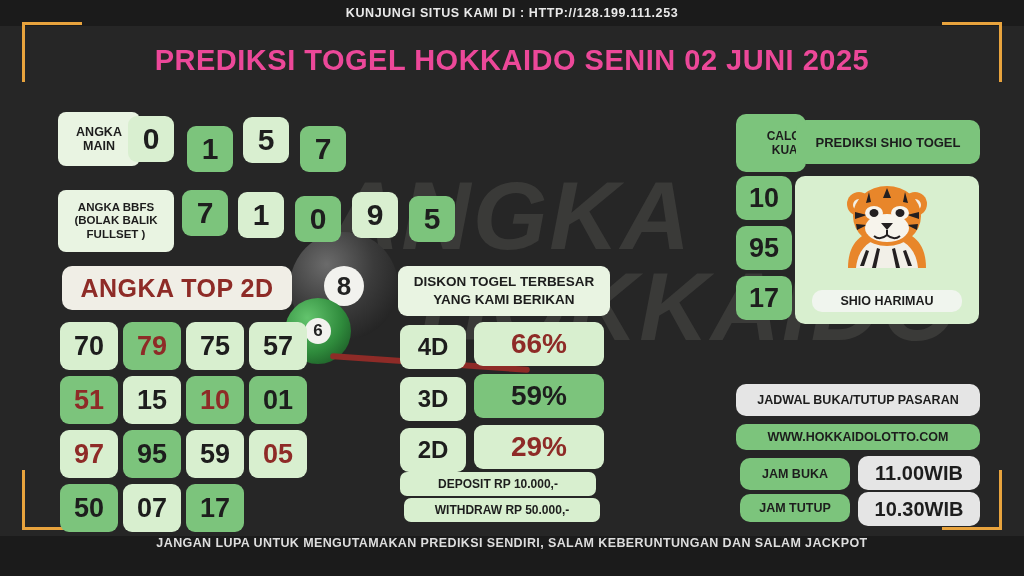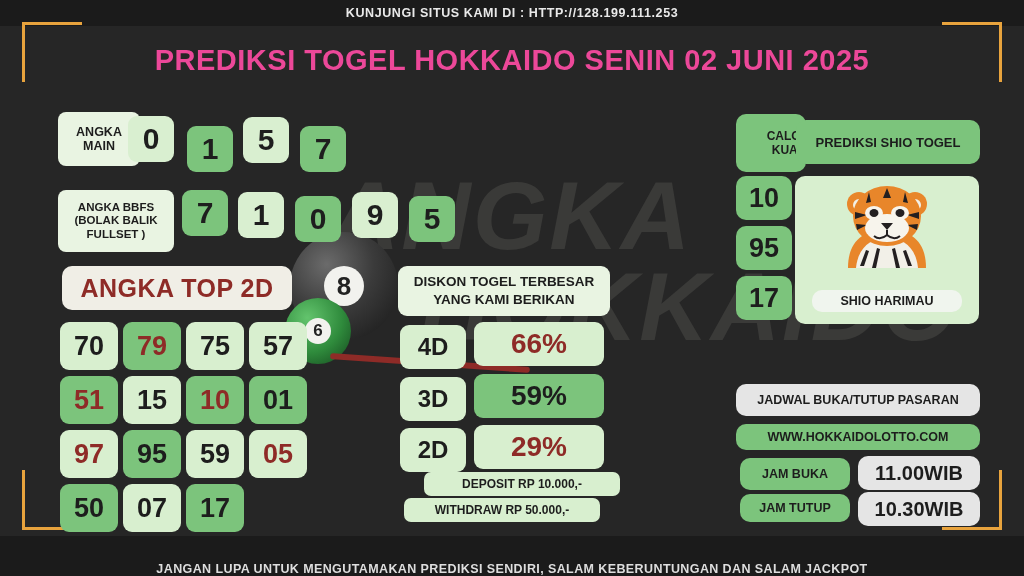--- a/index.html
+++ b/index.html
@@ -32,21 +32,21 @@
     position: absolute; top: 0; left: 0; right: 0; height: 26px;
     background: #1b1b1b;
     display: flex; align-items: center; justify-content: center;
   }
   .topbar span {
     color: #e9e9e9; font-size: 12.5px; letter-spacing: .6px; font-weight: bold;
   }
   .bottombar {
     position: absolute; bottom: 0; left: 0; right: 0; height: 40px;
     background: #1b1b1b;
-    display: flex; align-items: flex-end; justify-content: center;
+    display: flex; align-items: flex-start; justify-content: center;
   }
   .bottombar span {
     color: #dedede; font-size: 12.5px; letter-spacing: .4px; font-weight: bold;
   }
 
   .title {
     position: absolute; top: 44px; left: 0; right: 0;
     text-align: center;
     color: #ec4899;
     font-size: 29px;
@@ -314,21 +314,21 @@
 
   <div class="disc-key" style="left:400px; top:325px;">4D</div>
   <div class="disc-val pale" style="left:474px; top:322px;">66%</div>
 
   <div class="disc-key" style="left:400px; top:377px;">3D</div>
   <div class="disc-val green" style="left:474px; top:374px;">59%</div>
 
   <div class="disc-key" style="left:400px; top:428px;">2D</div>
   <div class="disc-val pale" style="left:474px; top:425px;">29%</div>
 
-  <div class="money" style="left:424px; top:472px;">DEPOSIT RP 10.000,-</div>
+  <div class="money" style="left:400px; top:472px;">DEPOSIT RP 10.000,-</div>
   <div class="money" style="left:404px; top:498px;">WITHDRAW RP 50.000,-</div>
 
   <div class="r-panel r-green" style="left:736px; top:114px; width:70px; height:58px; font-size:12px; flex-direction:column;padding-left:34px;">
     <div>CALON</div>
     <div>KUAT</div>
   </div>
   <div class="r-panel r-green" style="left:796px; top:120px; width:184px; height:44px; font-size:13px;">PREDIKSI SHIO TOGEL</div>
 
   <div class="r-panel r-green" style="left:736px; top:176px; width:56px; height:44px; font-size:27px;">10</div>
   <div class="r-panel r-green" style="left:736px; top:226px; width:56px; height:44px; font-size:27px;">95</div>

